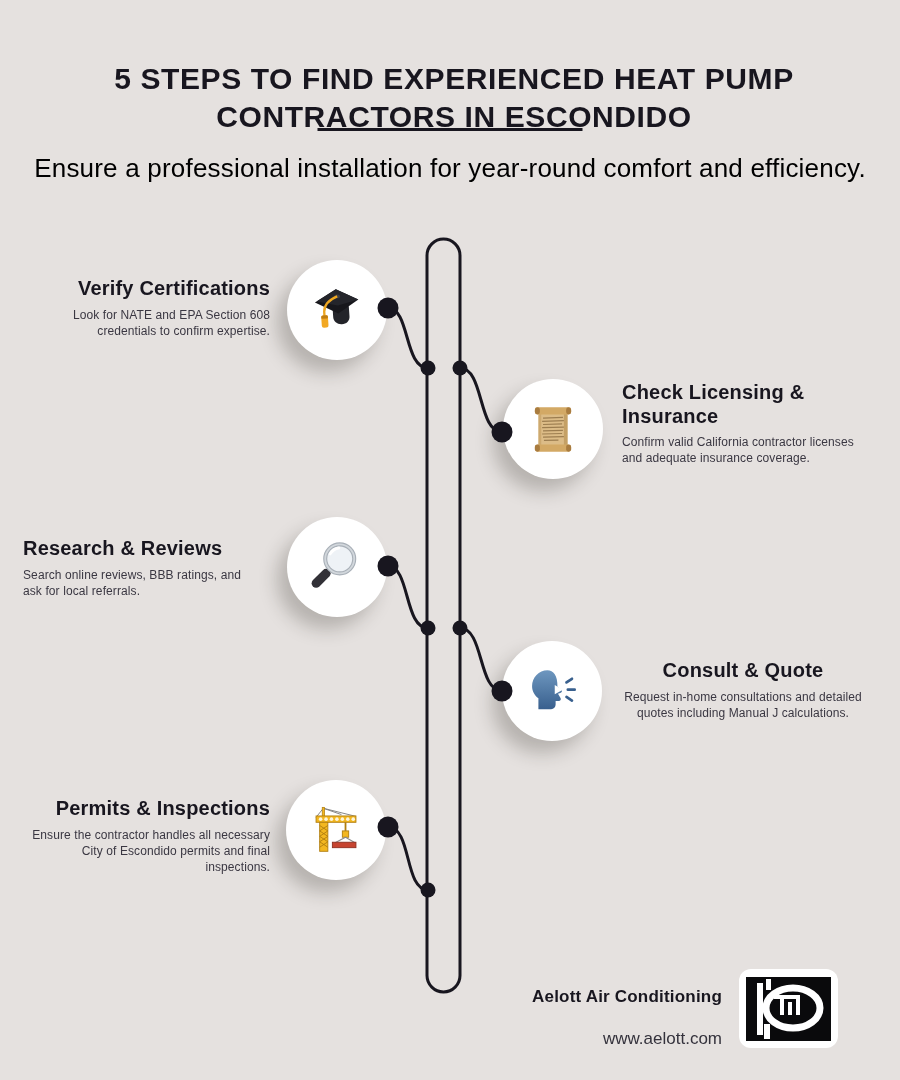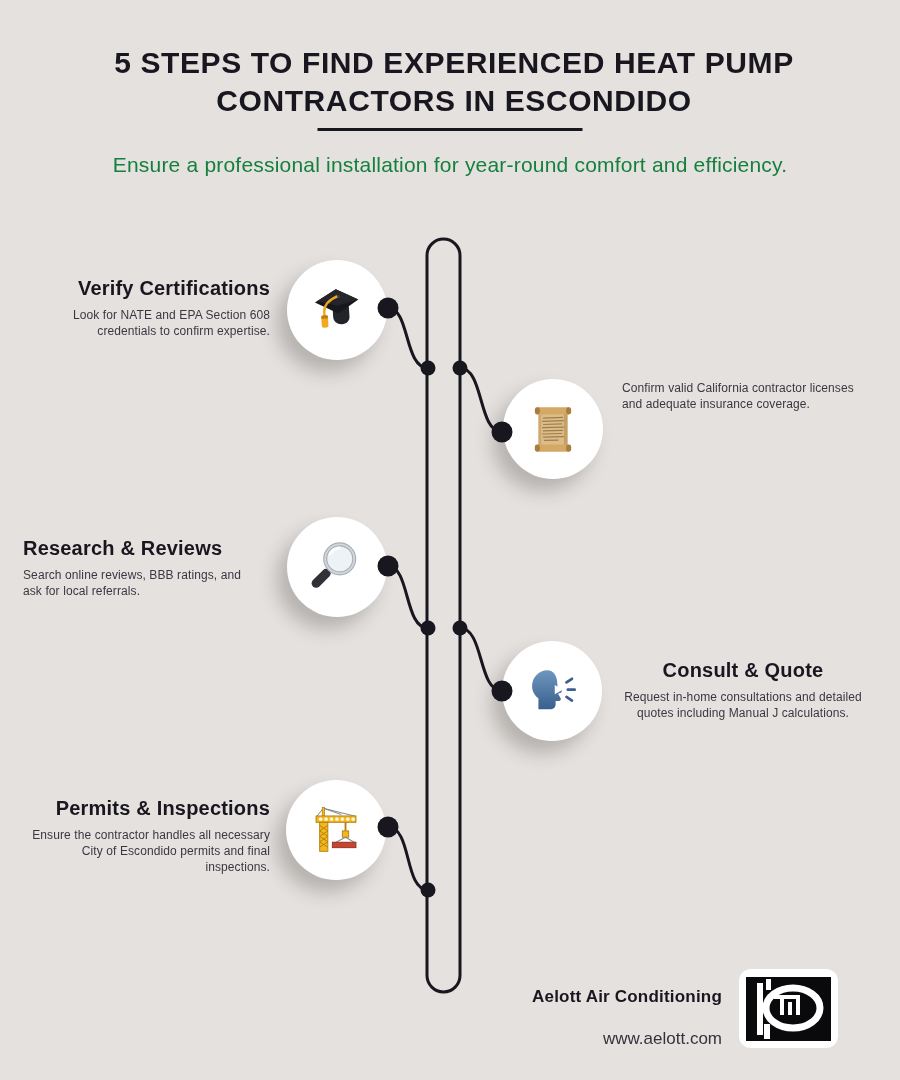--- a/index.html
+++ b/index.html
@@ -12,29 +12,29 @@
   html,body{margin:0;padding:0;}
   body{background:var(--background);font-family:"Liberation Sans","DejaVu Sans",sans-serif;}
   .canvas{
     position:relative;width:900px;height:1080px;margin:0 auto;
     background:var(--background);overflow:hidden;
   }
   
   .title{
     position:absolute;top:44px;left:78px;right:70px;
     text-align:center;font-size:30px;font-weight:800;letter-spacing:.6px;
-    line-height:1.28;color:var(--dark);margin:0;
+    line-height:1.28;color:var(--dark);margin:16px;
   }
   .divider{
     position:absolute;top:128px;left:50%;transform:translateX(-50%);
     width:265px;height:3px;background:var(--dark);
   }
   .subtitle{
     position:absolute;top:153px;left:0;right:0;margin:0;
-    text-align:center;font-size:21px;letter-spacing:.2px;color:#15803d;
+    text-align:center;font-size:26px;letter-spacing:.2px;color:#000000;
   }
   
   .timeline-svg{
     position:absolute;inset:0;width:900px;height:1080px;
     z-index:3;pointer-events:none;
   }
   .timeline-svg .stroke{stroke:var(--dark);stroke-width:3;fill:none;}
   .timeline-svg .dot{fill:var(--dark);}
   
   .icon-circle{
@@ -140,20 +140,21 @@
       </g>
       <rect x="12" y="8" width="40" height="8" rx="3.5" fill="#d3a965"></rect>
       <rect x="12" y="8" width="5.5" height="8" rx="2.7" fill="#a97c3f"></rect>
       <rect x="46.5" y="8" width="5.5" height="8" rx="2.7" fill="#a97c3f"></rect>
       <rect x="12" y="49" width="40" height="8" rx="3.5" fill="#d3a965"></rect>
       <rect x="12" y="49" width="5.5" height="8" rx="2.7" fill="#a97c3f"></rect>
       <rect x="46.5" y="49" width="5.5" height="8" rx="2.7" fill="#a97c3f"></rect>
     </svg>
   </div>
   <div class="step-text s2">
+    <h2>Check Licensing &amp; Insurance</h2>
     <p>Confirm valid California contractor licenses and adequate insurance coverage.</p>
   </div>
 
   <div class="step-text s3">
     <h2>Research &amp; Reviews</h2>
     <p>Search online reviews, BBB ratings, and ask for local referrals.</p>
   </div>
   <div class="icon-circle c3">
     <svg width="58" height="58" viewBox="0 0 64 64">
       <line x1="20" y1="39" x2="9" y2="50" stroke="#323137" stroke-width="10" stroke-linecap="round"></line>

